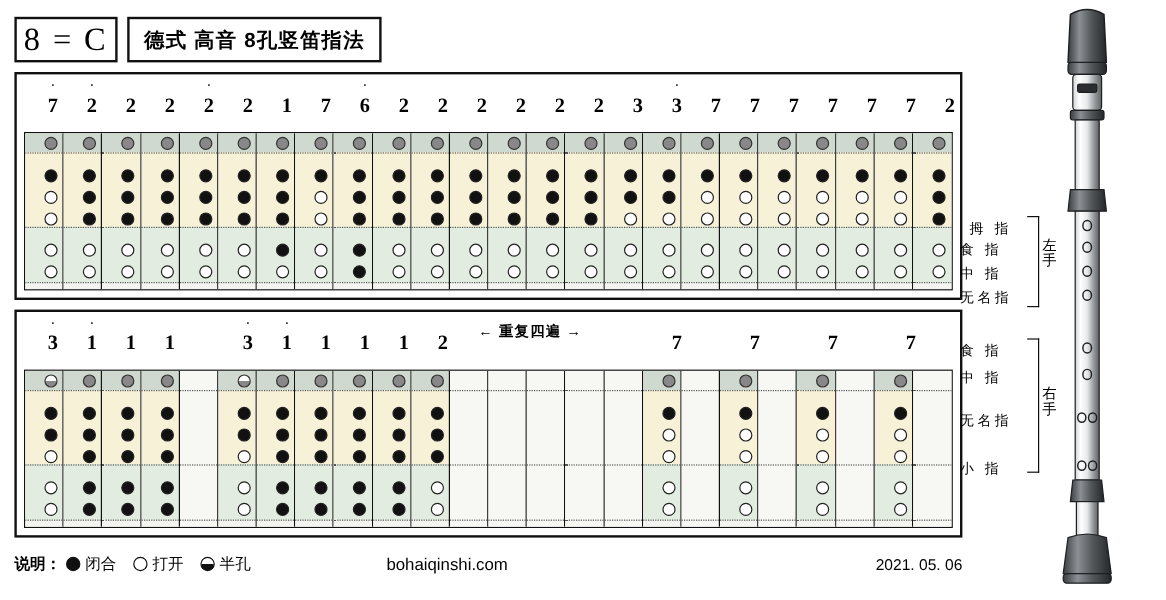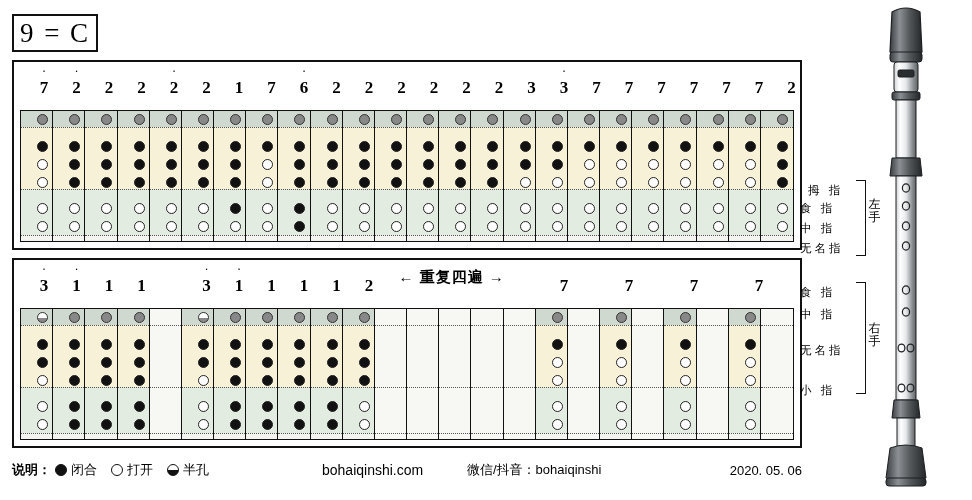--- a/index.html
+++ b/index.html
@@ -44,21 +44,21 @@
   .cell{
     position:absolute;top:0;width:44px;height:46px;text-align:center;
   }
   .dot{
     font-size:13px;line-height:11px;height:11px;color:#111;
   }
   .num{
     font-size:17px;font-weight:bold;line-height:30px;font-family:"Liberation Serif",serif;
   }
   .repeat-text{
-    position:absolute;top:8px;font-size:15px;font-weight:bold;letter-spacing:1px;
+    position:absolute;top:8px;font-size:12px;font-weight:bold;letter-spacing:1px;
   }
 
   
   .fgrid{
     position:absolute;left:6px;right:6px;top:48px;bottom:6px;
     border:1.5px solid #111;background:#fff;box-sizing:border-box;
     display:flex;overflow:hidden;
   }
   .fcol{
     width:44px;border-right:1px solid #111;box-sizing:border-box;
@@ -111,21 +111,22 @@
   .lab{position:absolute;white-space:nowrap;letter-spacing:3px;}
   .grp{position:absolute;font-size:12px;letter-spacing:1px;line-height:1.1;text-align:center;}
   .brace{position:absolute;border:1.3px solid #111;border-left:none;width:9px;}
 </style>
 </head>
 <body>
 
 <div class="sheet">
 
   <div class="header">
-    <div class="hbox key-box">9 = C</div>
+    <div class="hbox key-box">8 = C</div>
+    <div class="hbox style-box">德式 高音 8孔竖笛指法</div>
   </div>
 
   <div class="block" id="block1">
     <div class="numrow" id="numrow1">
         <div class="cell" style="left: 8px;">
           <div class="dot">.</div>
           <div class="num">7</div>
         </div>
         <div class="cell" style="left: 40.5px;">
           <div class="dot">.</div>
@@ -804,22 +805,21 @@
     </span>
     <span class="legend">
       <span class="sym"></span>
       <span>打开</span>
     </span>
     <span class="legend">
       <span class="sym halfs"></span>
       <span>半孔</span>
     </span>
     <span class="foot-site">bohaiqinshi.com</span>
-    <span class="foot-wechat">微信/抖音：bohaiqinshi</span>
-    <span class="foot-date">2020. 05. 06</span>
+    <span class="foot-date">2021. 05. 06</span>
   </div>
 </div>
 
 <div class="recorder">
   <svg width="132" height="500" viewBox="0 0 132 500">
     <defs>
       <linearGradient id="bodyg" x1="0" y1="0" x2="1" y2="0">
         <stop offset="0%" stop-color="#cfd2d4"></stop>
         <stop offset="22%" stop-color="#ffffff"></stop>
         <stop offset="50%" stop-color="#e6e8ea"></stop>

